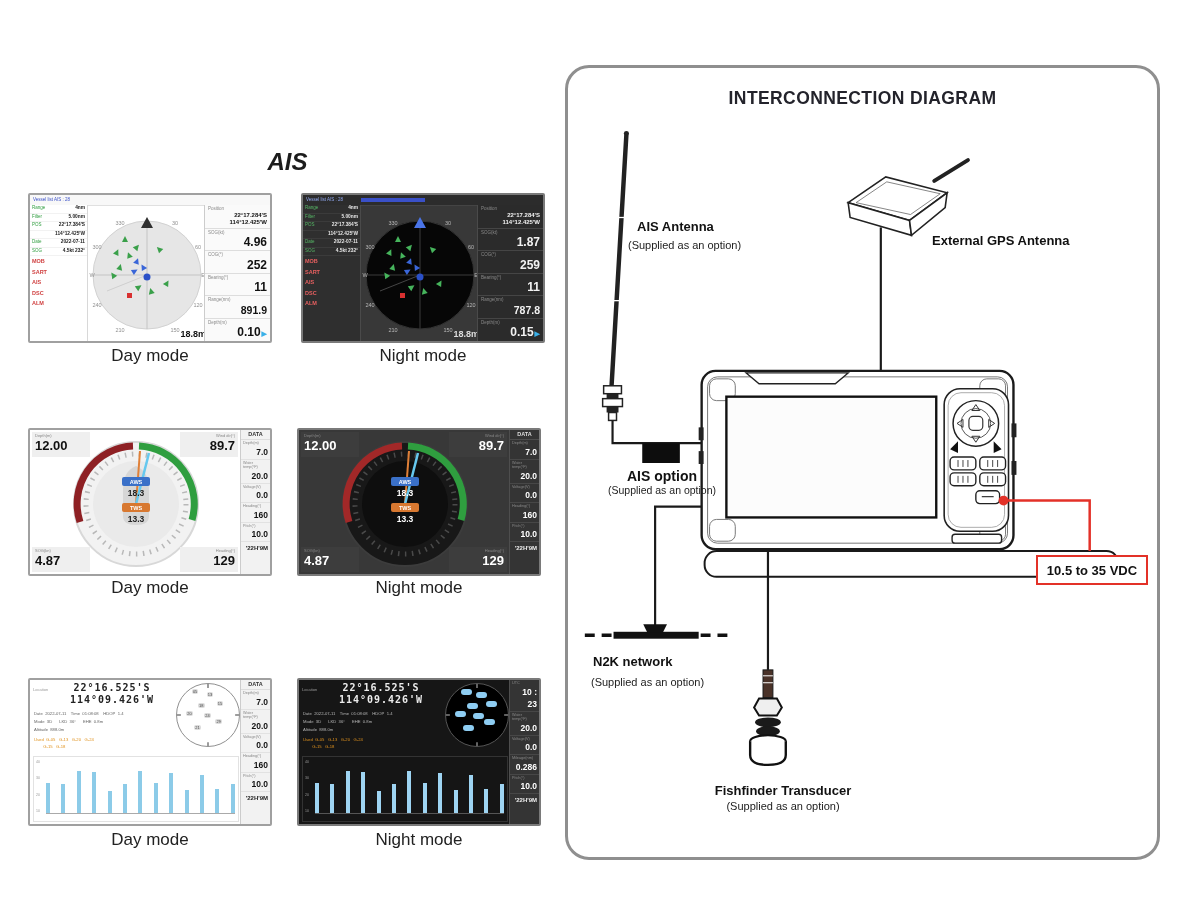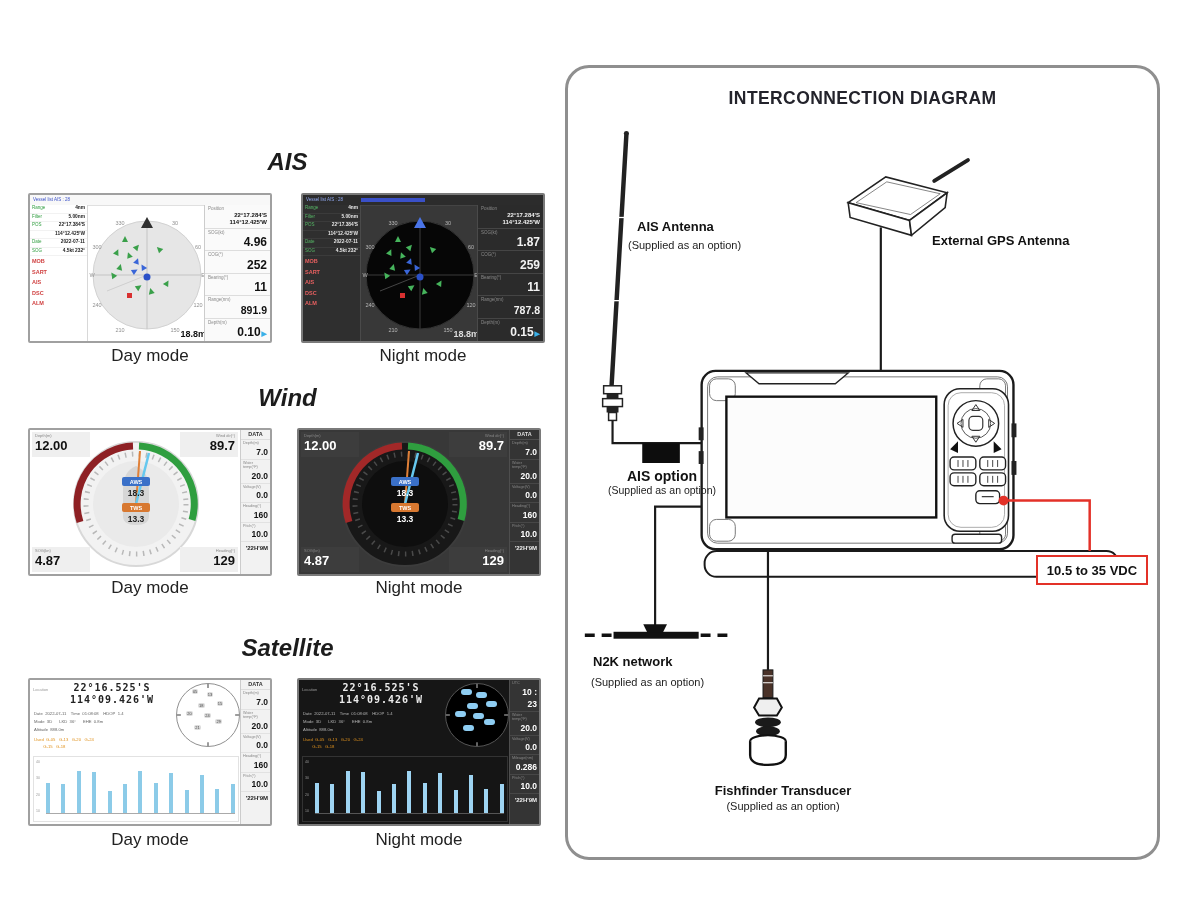--- a/index.html
+++ b/index.html
@@ -352,21 +352,20 @@
         <div class="dp-row play">
           <div class="dp-l">Depth(m)</div>
           <div class="dp-v">0.15</div>
         </div>
       </div>
   </div>
 
   <div class="caption" style="left:28px;top:346px;">Day mode</div>
   <div class="caption" style="left:301px;top:346px;">Night mode</div>
 
-  <div class="sec-heading" style="top:384px;">Wind</div>
 
   <div class="screen dscreen" style="left:28px;top:428px;height:148px;">
     <svg class="gauge" viewBox="0 0 213 146">
       <circle class="dial" cx="106" cy="74" r="62"></circle>
       <path class="arc-red" d="M50,92 A58,58 0 0 1 103,16"></path>
       <path class="arc-green" d="M109,16 A58,58 0 0 1 162,90"></path>
       <circle class="tickring" cx="106" cy="74" r="50"></circle>
       <circle class="dial-inner" cx="106" cy="74" r="43"></circle>
       <path class="boat" d="M106,36 q13,5 13,24 v26 q0,9 -13,9 q-13,0 -13,-9 v-26 q0,-19 13,-24"></path>
       <line class="needle-o" x1="106" y1="74" x2="110" y2="21"></line>
@@ -474,21 +473,20 @@
           <div class="dp-l">Pitch(°)</div>
           <div class="dp-v">10.0</div>
         </div>
         <div class="dp-f">'22H'9M</div>
       </div>
   </div>
 
   <div class="caption" style="left:28px;top:578px;">Day mode</div>
   <div class="caption" style="left:297px;top:578px;">Night mode</div>
 
-  <div class="sec-heading" style="top:634px;">Satellite</div>
 
   <div class="screen dscreen sat" style="left:28px;top:678px;height:148px;">
     <div class="sat-loc">Location</div>
     <div class="sat-coords">
       <div>22°16.525'S</div>
       <div>114°09.426'W</div>
     </div>
     <div class="sat-info">
         <div class="inf">Date  2022-07-11    Time  01:08:08    HDOP  1.4</div>
         <div class="inf">Mode  3D      LKD  36°      EHE  0.8m</div>

